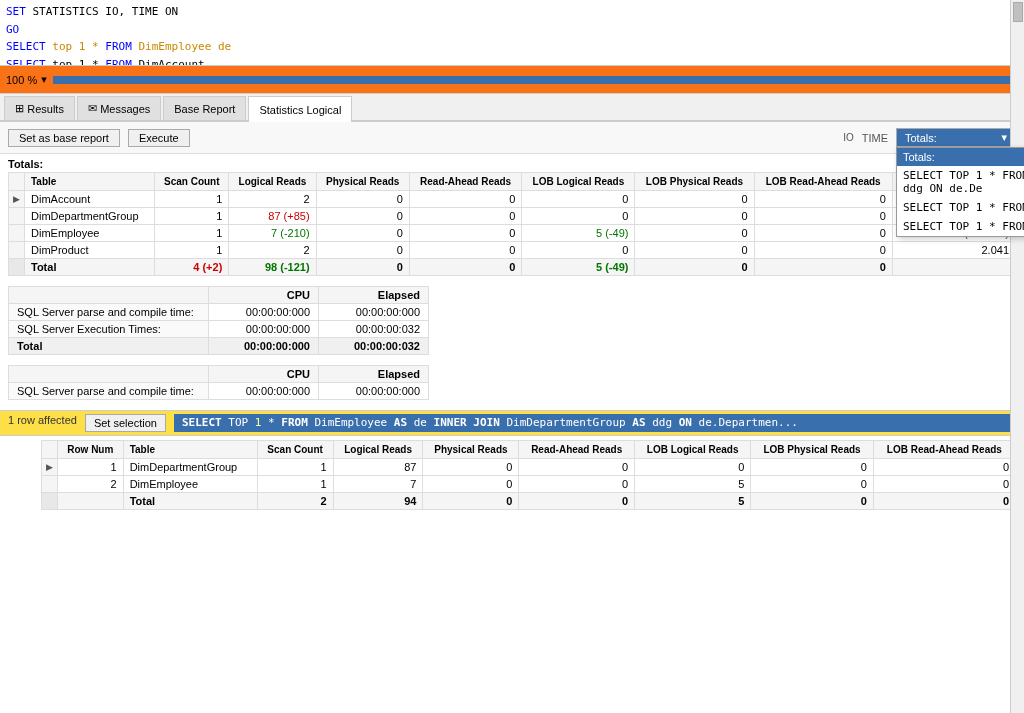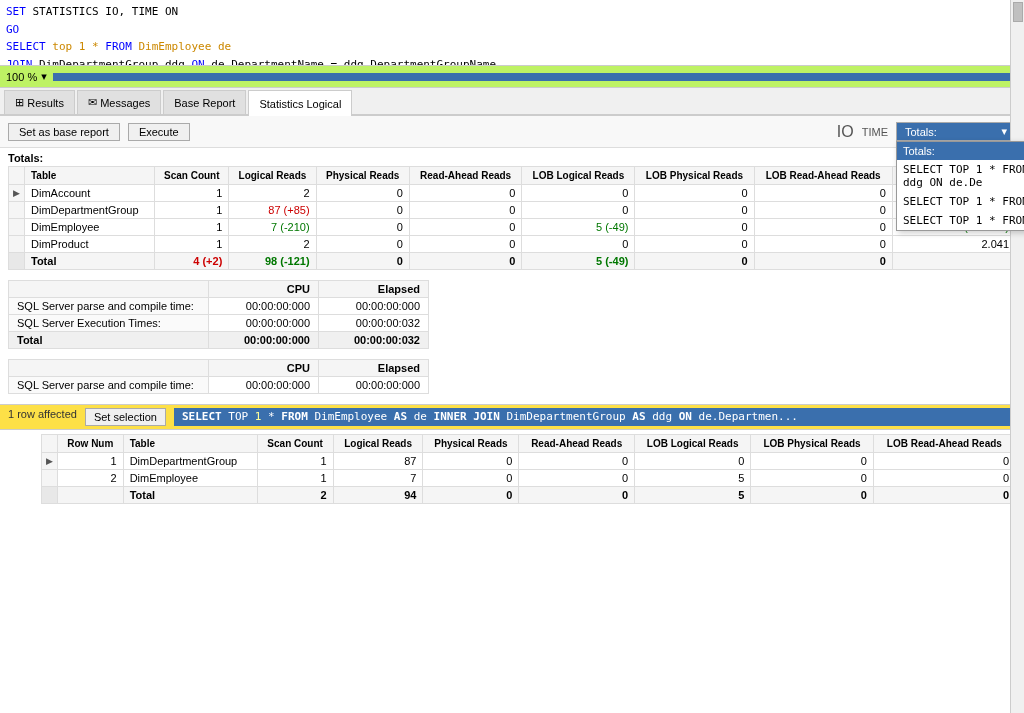--- a/index.html
+++ b/index.html
@@ -16,29 +16,26 @@
     <div>
       <span style="color:#0000ff;">SET</span> STATISTICS IO, TIME ON
     </div>
     <div>
       <span style="color:#0000ff;">GO</span>
     </div>
     <div style="color:#cc8800;">
       <span style="color:#0000ff;">SELECT</span> top 1 * <span style="color:#0000ff;">FROM</span> DimEmployee de
     </div>
     <div>
-      <span style="color:#0000ff;">JOIN</span> DimDepartmentGroup ddg <span style="color:#0000ff;">ON</span> de.DepartmentName = ddg.DepartmentGroupName
-    </div>
-    <div>
       <span style="color:#0000ff;">SELECT</span> top 1 * <span style="color:#0000ff;">FROM</span> DimAccount
     </div>
 
   </div>
 
-  <div style="background:#bef264; border-bottom:1px solid #ccc; padding:2px 6px; font-size:11px; display:flex; align-items:center; gap:4px; height:22px;">
+  <div style="background:#f97316; border-bottom:1px solid #ccc; padding:2px 6px; font-size:11px; display:flex; align-items:center; gap:4px; height:28px;">
     <span>100 %</span>
     <span style="cursor:pointer;">▾</span>
     <div style="flex:1; height:8px; background:#3a6fad; width:3px; margin-left:2px;"></div>
   </div>
 
   <div style="background:#f0f0f0; display:flex; align-items:flex-end; border-bottom:2px solid #ccc; padding:0 4px; height:28px;">
     <div style="padding:4px 10px; cursor:pointer; border:1px solid #ccc; border-bottom:none; background:#e0e0e0; margin-right:2px; font-size:11px; height:24px; display:flex; align-items:center;">
       <span style="margin-right:3px;">⊞</span>
       <span>Results</span>
     </div>
@@ -53,21 +50,21 @@
       <span>Statistics Logical</span>
     </div>
   </div>
 
   <div style="height:calc(713px - 140px); overflow-y:auto; overflow-x:hidden; background:#fff; position:relative;">
 
     <div style="background:#f8f8f8; border-bottom:1px solid #ddd; padding:4px 8px; display:flex; align-items:center; gap:8px; height:32px;">
       <button style="padding:2px 10px; border:1px solid #aaa; background:#f0f0f0; cursor:pointer; font-size:11px;">Set as base report</button>
       <button style="padding:2px 10px; border:1px solid #aaa; background:#f0f0f0; cursor:pointer; font-size:11px;">Execute</button>
       <div style="flex:1;"></div>
-      <span style="font-size:16px; color:#555;">IO</span>
+      <span style="font-size:10px; color:#555;">IO</span>
       <span style="font-size:11px; color:#555;">TIME</span>
 
       <div style="position:relative;">
         <div style="padding:2px 8px; border:1px solid #aaa; background:#3a6fad; color:white; font-size:11px; min-width:120px; cursor:pointer; display:flex; align-items:center; justify-content:space-between; gap:4px;">
           <span>Totals:</span>
           <span>▾</span>
         </div>
 
         <div style="position:absolute; top:100%; left:0; background:white; border:1px solid #999; z-index:100; box-shadow:2px 2px 6px rgba(0,0,0,0.2); min-width:490px; right:auto;">
           <div style="padding:3px 6px; font-size:11px; cursor:pointer; background:#3a6fad; color:white;">Totals:</div>

